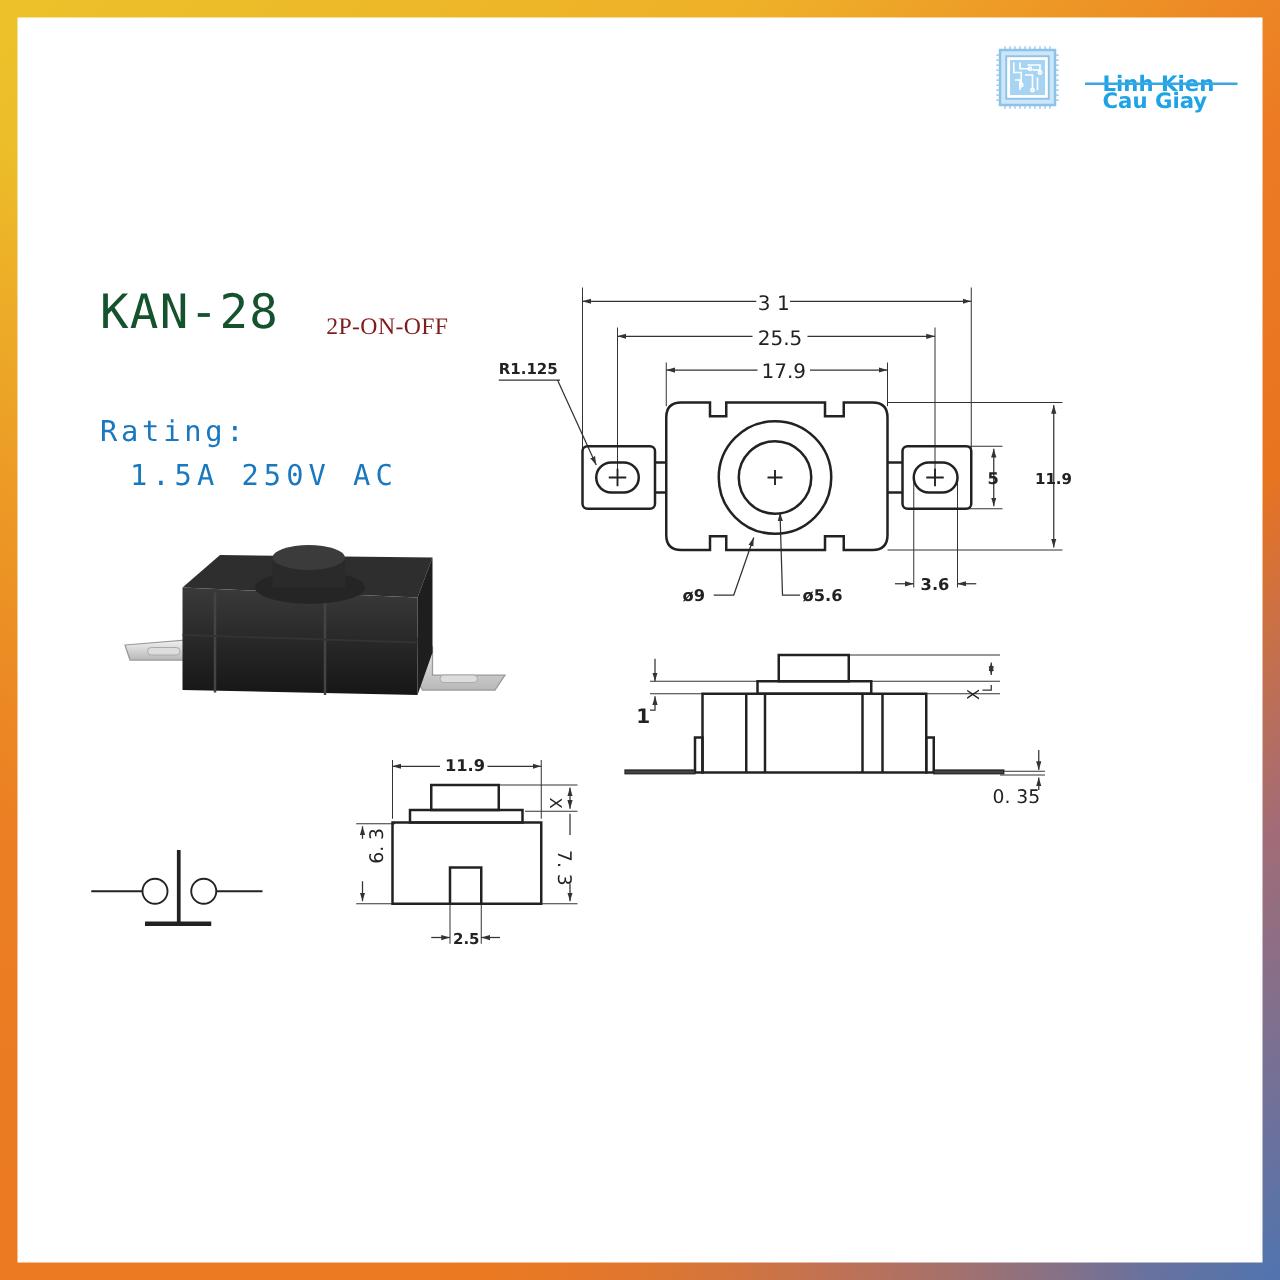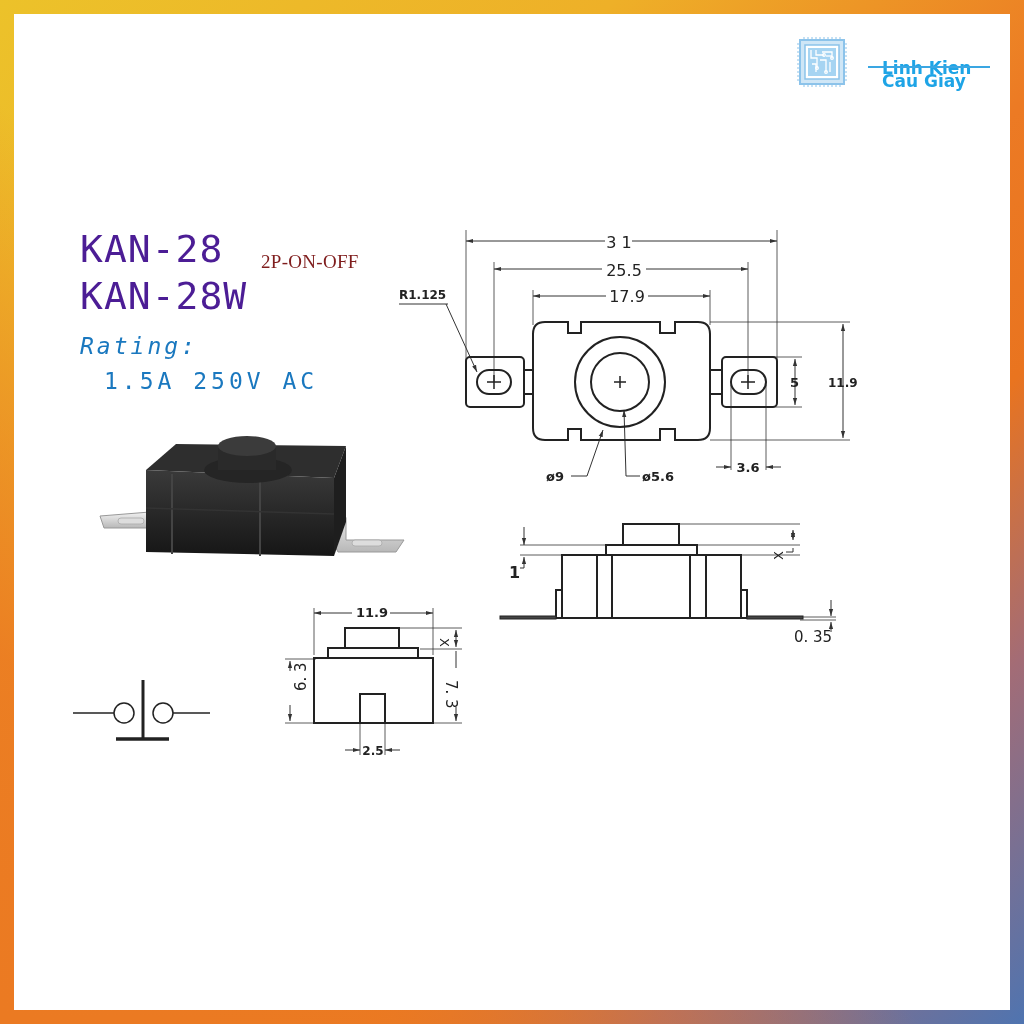--- a/index.html
+++ b/index.html
@@ -19,31 +19,31 @@
   .logo { position: absolute; left: 782px; top: 22px; width: 220px; height: 80px; }
   .logo-chip { position: absolute; left: 14px; top: 14px; width: 52px; height: 52px; }
   .logo-text1, .logo-text2 {
     position: absolute; left: 100px; color: #1ea4e6; font-weight: bold; font-size: 17px;
     font-family: "DejaVu Sans", sans-serif;
   }
   .logo-text1 { top: 36px; }
   .logo-text2 { top: 49px; text-align: right; }
   .logo-rule { position: absolute; left: 86px; top: 44px; width: 122px; height: 2px; background: #3aa6e2; }
 
-  .title-block { position: absolute; left: 80px; top: 226px; color: #4c1d95; }
+  .title-block { position: absolute; left: 80px; top: 226px; color: #14532d; }
   .model-line { font-family: "DejaVu Sans Mono", monospace; font-size: 38px; line-height: 47px; letter-spacing: 1px; }
   .contact-type {
     position: absolute; left: 261px; top: 251px; font-family: "Liberation Serif", serif;
     font-size: 19px; color: #7f1d1d; letter-spacing: 0.3px;
   }
   .rating-label, .rating-value {
     position: absolute; font-family: "DejaVu Sans Mono", monospace; font-size: 23px; color: #1a78bf;
     letter-spacing: 3px;
   }
-  .rating-label { left: 80px; top: 333px; font-style: italic; }
+  .rating-label { left: 80px; top: 333px; }
   .rating-value { left: 80px; top: 368px; letter-spacing: 4px; margin-left: 24px; }
 
   svg text { font-family: "DejaVu Sans", sans-serif; }
   .drawing { position: absolute; left: 0; top: 0; }
 </style>
 </head>
 <body>
 
 <div class="frame"></div>
 <div class="frame-bottom-left"></div>
@@ -74,21 +74,20 @@
       <path d="M48 8 h3 M48 12 h3 M48 16 h3 M48 20 h3 M48 24 h3 M48 28 h3 M48 32 h3 M48 36 h3 M48 40 h3 M48 44 h3"></path>
     </g>
   </svg>
   <div class="logo-text1">Linh Kien</div>
   <div class="logo-rule"></div>
   <div class="logo-text2">Cau Giay</div>
 </div>
 
 <div class="title-block">
   <div class="model-line">KAN-28</div>
-  <div class="model-line">KAN-28W</div>
 </div>
 <div class="contact-type">2P-ON-OFF</div>
 <div class="rating-label">Rating:</div>
 <div class="rating-value">1.5A  250V  AC</div>
 
 <svg class="drawing" width="1024" height="1024" viewBox="0 0 1024 1024">
   <defs>
     <marker id="arr" viewBox="0 0 10 10" refX="10" refY="5" markerWidth="7" markerHeight="7" orient="auto-start-reverse">
       <path d="M0 2 L10 5 L0 8 z" fill="#333"></path>
     </marker>

